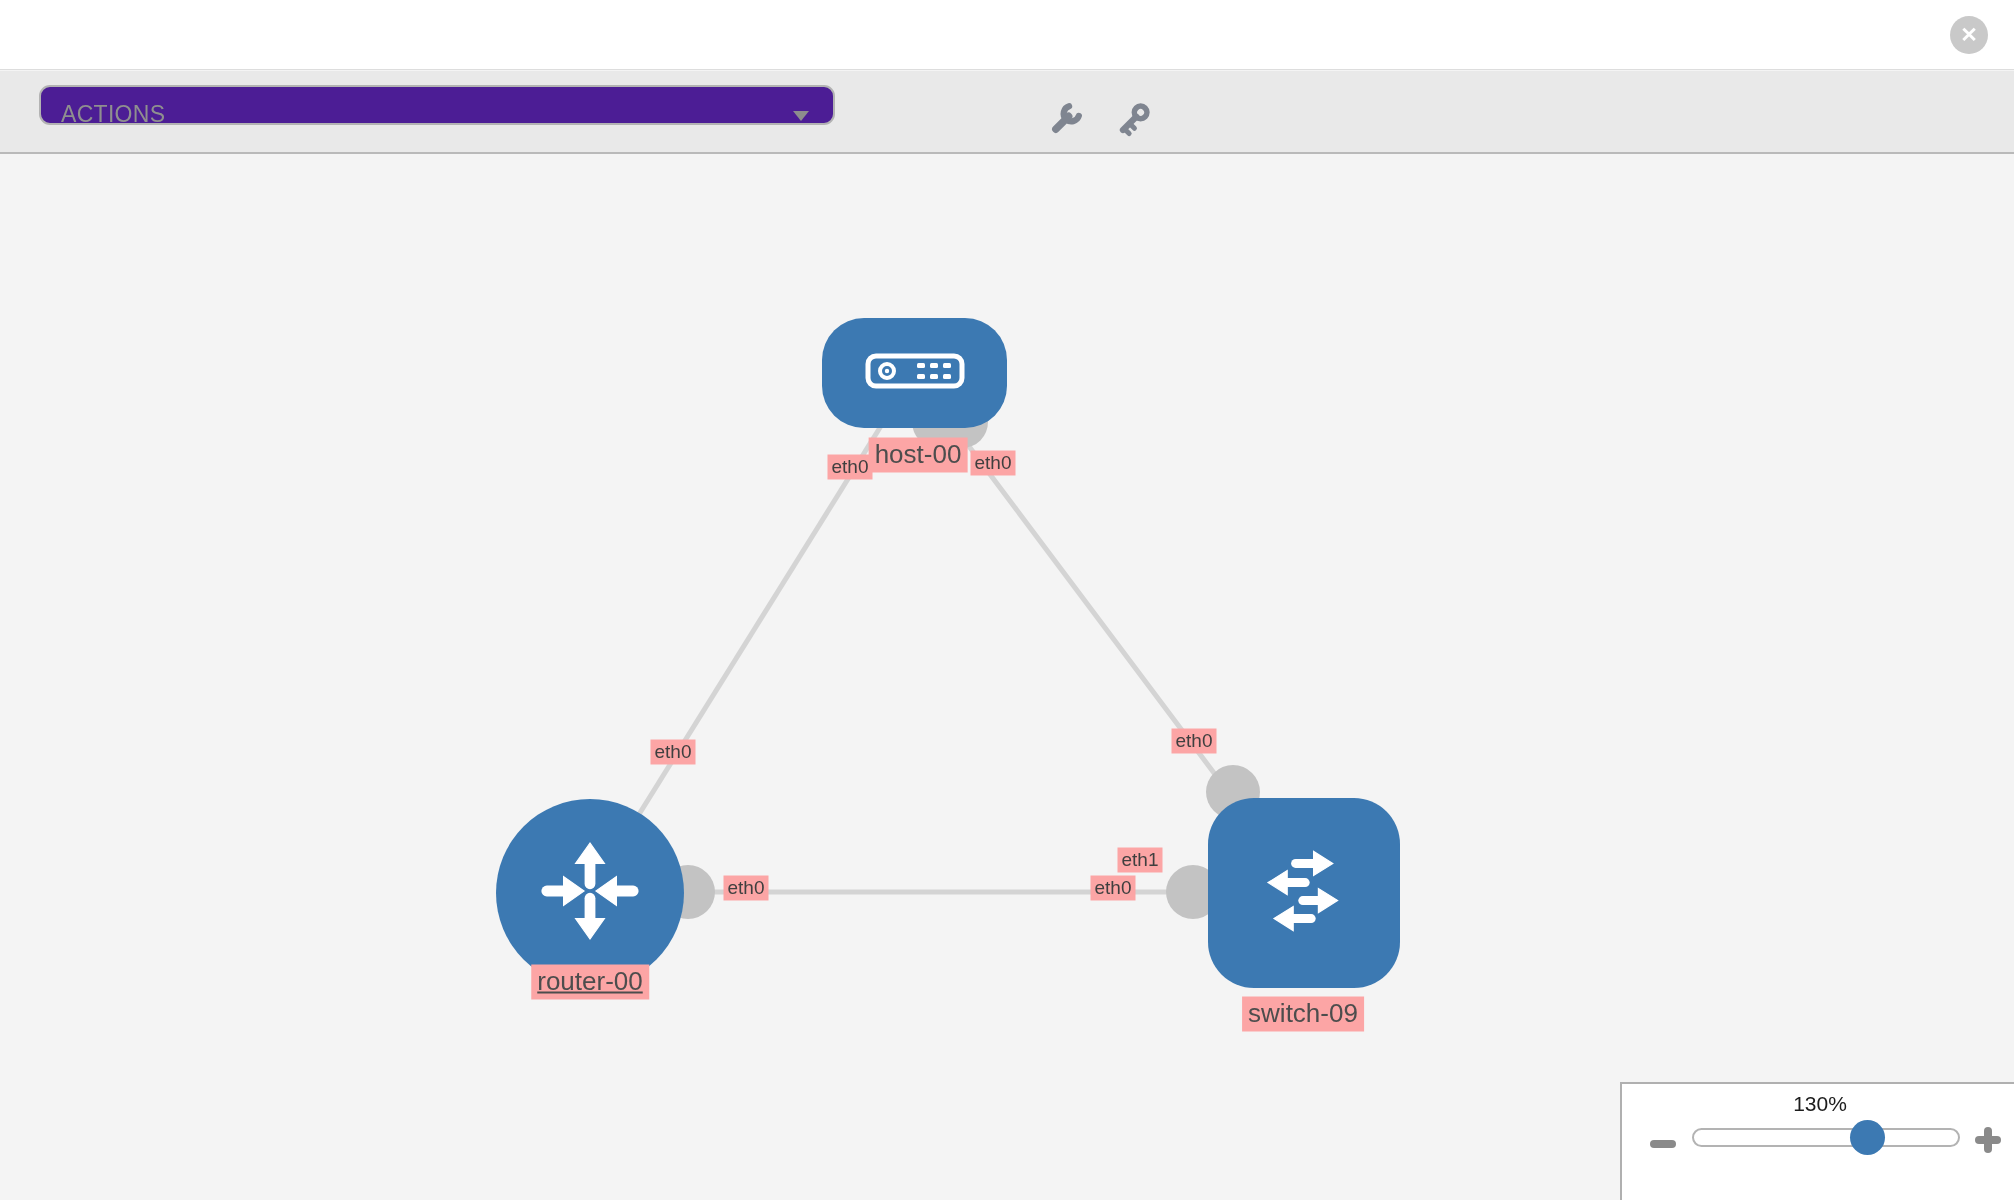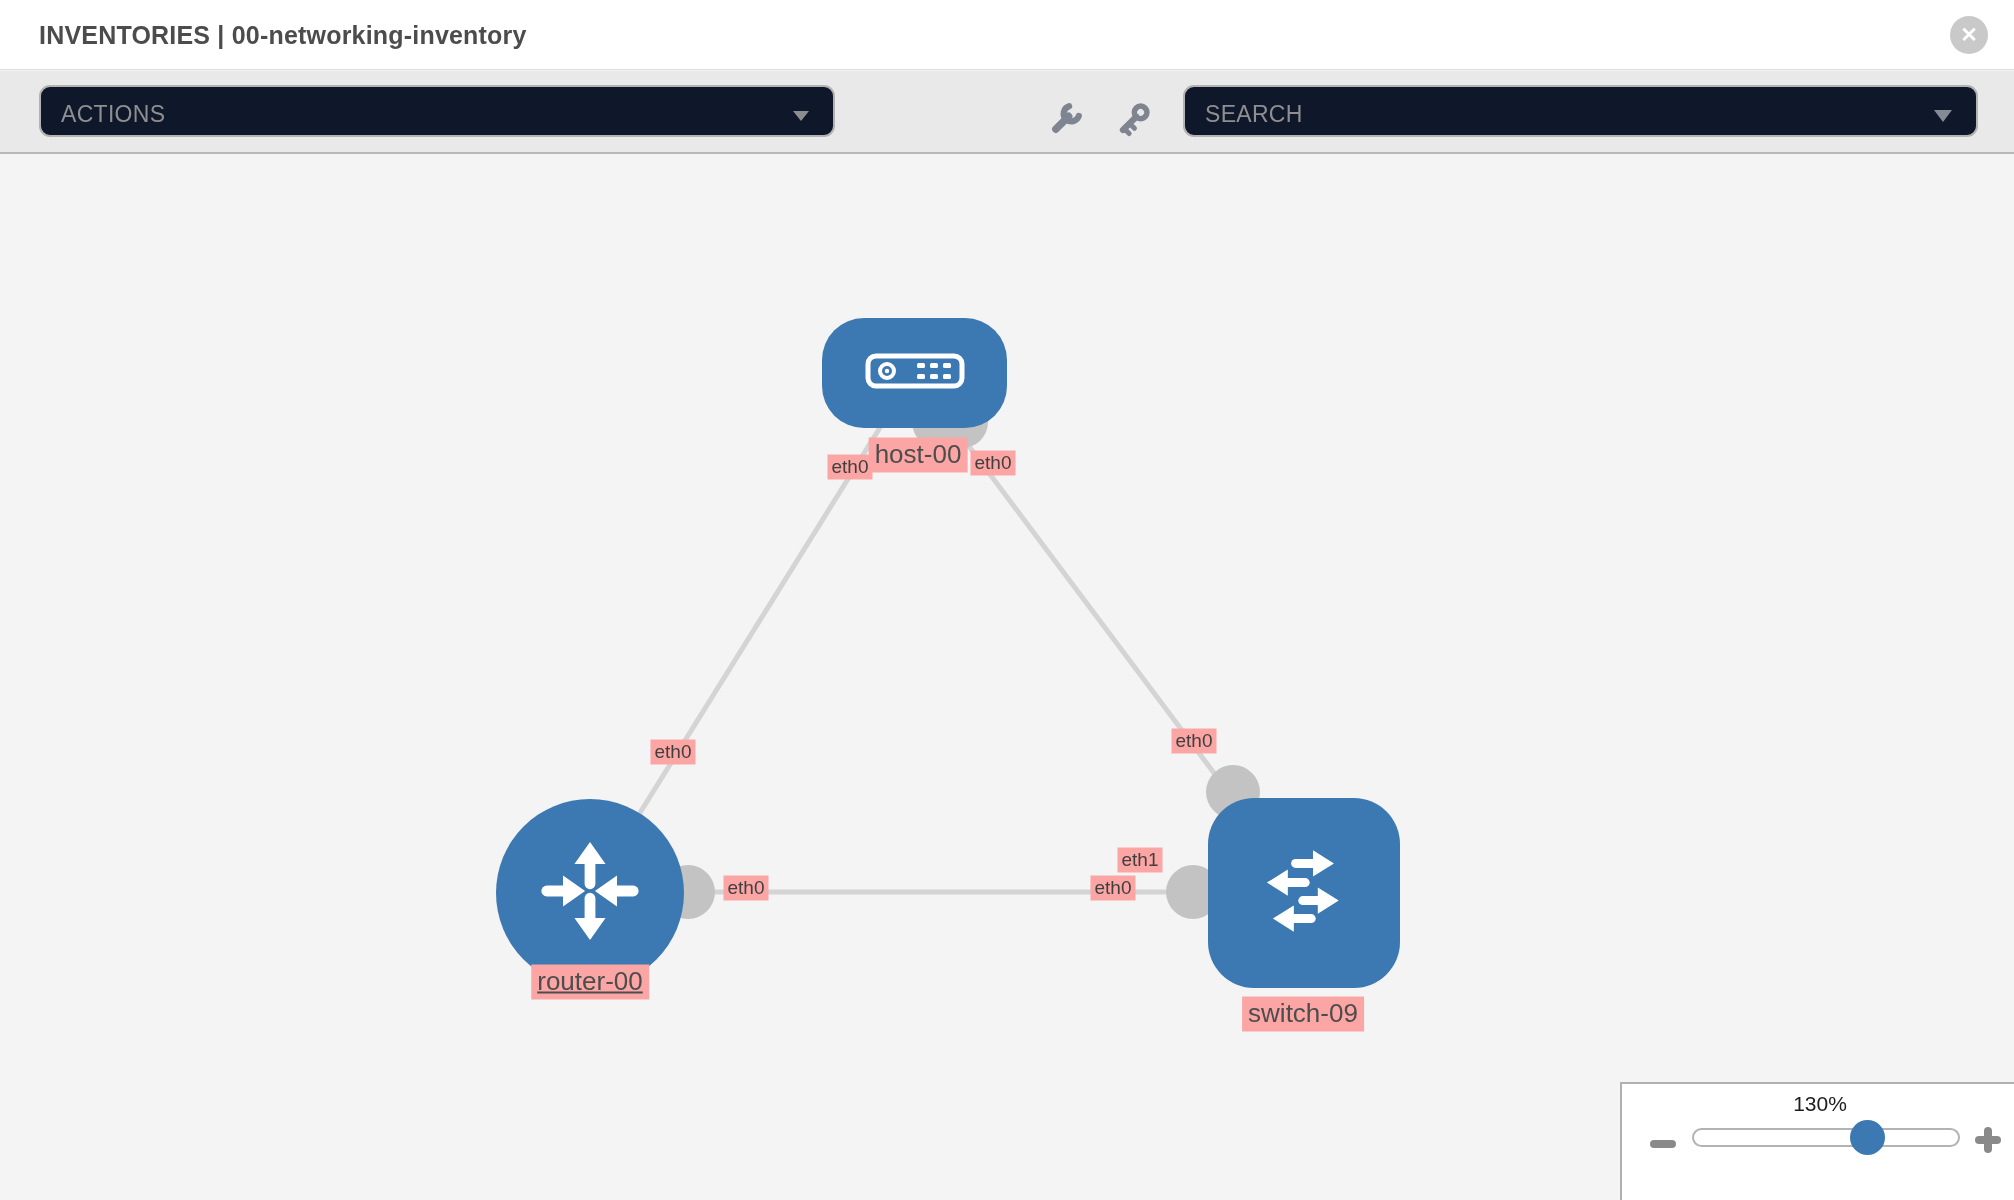--- a/index.html
+++ b/index.html
@@ -12,21 +12,21 @@
   .page-title { position:absolute; left:39px; top:0; line-height:70px;
     font-size:25px; font-weight:700; color:#4c4c4c; letter-spacing:.2px; }
   .close-btn { position:absolute; right:26px; top:16px; width:38px; height:38px;
     border-radius:50%; background:#c9c9c9; color:#ffffff; font-size:21px;
     font-weight:700; text-align:center; line-height:38px; cursor:pointer;
     border:none; }
 
   
   .toolbar { position:absolute; left:0; top:71px; width:2014px; height:83px;
     background:#e9e9e9; border-bottom:2px solid #b9b9b9; z-index:19; }
-  .ddl { position:absolute; top:14px; height:52px; background:#0f172a;
+  .ddl { position:absolute; top:14px; height:40px; background:#4c1d95;
     border:2px solid #b3b3b3; border-radius:11px; cursor:pointer; }
   .ddl-actions { left:39px; width:796px; }
   .ddl-search  { left:1183px; width:795px; }
   .ddl-text { position:absolute; left:20px; top:0; line-height:54px;
     font-size:23px; color:#8f8f8f; letter-spacing:.3px; }
   .caret { position:absolute; width:0; height:0; top:23px;
     border-left:9px solid transparent; border-right:9px solid transparent;
     border-top:12px solid #858b96; }
   .caret-actions { right:24px; top:24px;
     border-left-width:8px; border-right-width:8px; border-top-width:10px;
@@ -69,21 +69,20 @@
     background:transparent; border:none; cursor:pointer; }
   .zoom-plus::before { content:""; position:absolute; left:1px; top:10px;
     width:26px; height:8px; border-radius:4px; background:#8a8a8a; }
   .zoom-plus::after { content:""; position:absolute; left:10px; top:1px;
     width:8px; height:26px; border-radius:4px; background:#8a8a8a; }
 </style>
 </head>
 <body>
 
 <div class="header">
-  <div class="page-title">INVENTORIES | 00-networking-inventory</div>
   <button class="close-btn">✕</button>
 </div>
 
 <div class="toolbar">
 
   <div class="ddl ddl-actions">
     <span class="ddl-text">ACTIONS</span>
     <span class="caret caret-actions"></span>
   </div>
 
@@ -100,24 +99,20 @@
     <svg width="40" height="40" viewBox="0 0 32 32">
       <g transform="rotate(45 16 16)" stroke="#7f8590" fill="none">
         <circle cx="16" cy="8.5" r="5" stroke-width="4.5"></circle>
         <line x1="16" y1="13.5" x2="16" y2="28.5" stroke-width="5" stroke-linecap="round"></line>
         <line x1="16" y1="21" x2="21.5" y2="21" stroke-width="4" stroke-linecap="round"></line>
         <line x1="16" y1="27" x2="21.5" y2="27" stroke-width="4" stroke-linecap="round"></line>
       </g>
     </svg>
   </button>
 
-  <div class="ddl ddl-search">
-    <span class="ddl-text">SEARCH</span>
-    <span class="caret caret-search"></span>
-  </div>
 </div>
 
 <div class="canvas">
 
   <svg class="links-layer" width="2014" height="1044">
     <g stroke="#d4d4d4" stroke-width="5">
       <line x1="914" y1="217" x2="590" y2="737"></line>
       <line x1="914" y1="217" x2="1304" y2="737"></line>
       <line x1="590" y1="736" x2="1193" y2="736"></line>
     </g>

